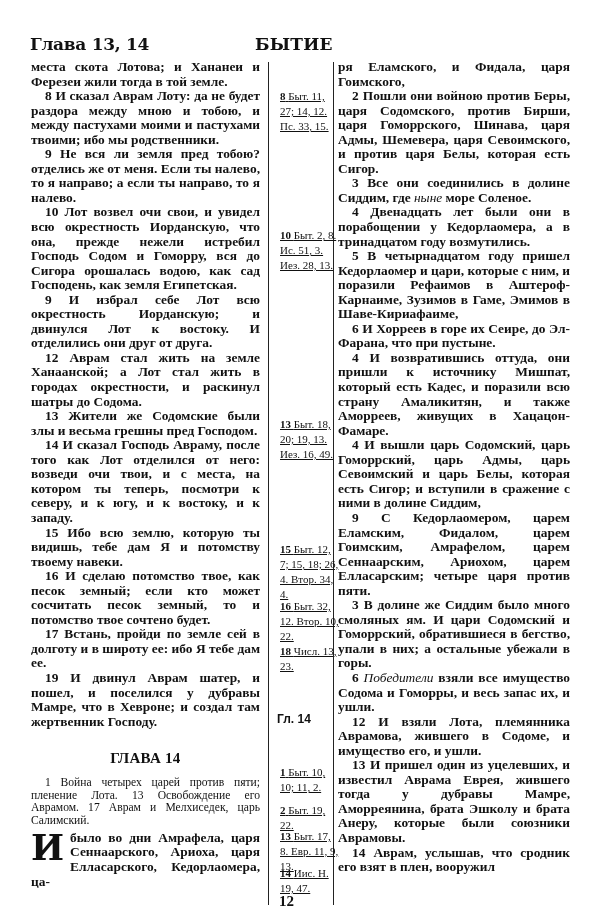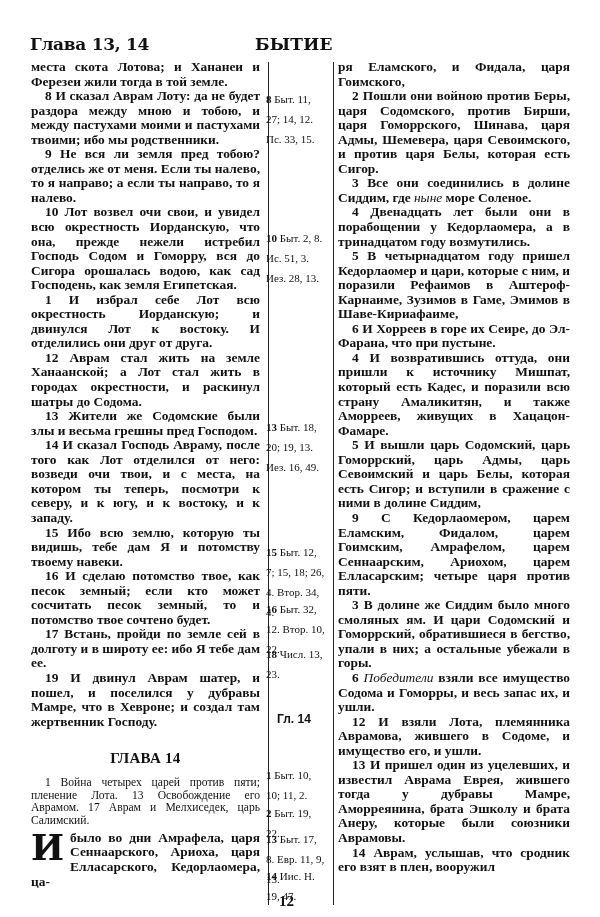--- a/index.html
+++ b/index.html
@@ -10,22 +10,22 @@
   .hdr-center { position:absolute; left:225px; top:0; font-size:17px; font-weight:bold; letter-spacing:0.2px; }
   .col { position:absolute; font-family:"Liberation Serif", serif; font-weight:bold;
          font-size:13.4px; line-height:14.55px; text-align:justify; }
   .col-left { left:31px; top:60px; width:229px; }
   .col-right { left:338px; top:60px; width:232px; }
   .p { margin:0; text-indent:0; }
   .v { text-indent:14px; }
   .vline { position:absolute; top:62px; width:1px; background:#222; }
   .vline-a { left:268px; height:843px; }
   .vline-b { left:333px; height:843px; }
-  .margin { position:absolute; left:266px; width:60px; font-family:"Liberation Serif", serif;
-            font-size:11px; line-height:20px; color:#111; }
+  .margin { position:absolute; left:280px; width:60px; font-family:"Liberation Serif", serif;
+            font-size:11px; line-height:15px; color:#111;text-decoration:underline; }
   .margin .num { font-weight:bold; }
   .margin-ch { position:absolute; left:277px; top:712px; font-size:12px; font-weight:bold; font-family:Liberation Sans, sans-serif; }
   .chapter-title { text-align:center; font-size:15px; font-weight:bold; margin:22px 0 8px 0; letter-spacing:0.3px; }
   .summary { font-weight:normal; font-size:11.6px; line-height:12.4px; text-align:justify; text-indent:14px; margin-bottom:4px; font-family:"Liberation Serif", serif; }
   .dropcap-wrap { position:relative; }
   .dropcap { float:left; font-size:35px; line-height:30px; font-weight:bold; margin:2px 6px 0 0; font-family:"DejaVu Serif", serif; }
   .pagenum { position:absolute; left:279px; top:893px; font-size:15px; font-weight:bold; font-family:"Liberation Serif", serif; }
   i { font-weight:normal; font-style:italic; }
 </style>
 </head>
@@ -37,21 +37,21 @@
 </div>
 
 <div class="vline vline-a"></div>
 <div class="vline vline-b"></div>
 
 <div class="col col-left">
   <p class="p">места скота Лотова; и Хананеи и Ферезеи жили тогда в той земле.</p>
   <p class="p v">8 И сказал Аврам Лоту: да не будет раздора между мною и тобою, и между пастухами моими и пастухами твоими; ибо мы родственники.</p>
   <p class="p v">9 Не вся ли земля пред тобою? отделись же от меня. Если ты налево, то я направо; а если ты направо, то я налево.</p>
   <p class="p v">10 Лот возвел очи свои, и увидел всю окрестность Иорданскую, что она, прежде нежели истребил Господь Содом и Гоморру, вся до Сигора орошалась водою, как сад Господень, как земля Египетская.</p>
-  <p class="p v">1 И избрал себе Лот всю окрестность Иорданскую; и двинулся Лот к востоку. И отделились они друг от друга.</p>
+  <p class="p v">9 И избрал себе Лот всю окрестность Иорданскую; и двинулся Лот к востоку. И отделились они друг от друга.</p>
   <p class="p v">12 Аврам стал жить на земле Ханаанской; а Лот стал жить в городах окрестности, и раскинул шатры до Содома.</p>
   <p class="p v">13 Жители же Содомские были злы и весьма грешны пред Господом.</p>
   <p class="p v">14 И сказал Господь Авраму, после того как Лот отделился от него: возведи очи твои, и с места, на котором ты теперь, посмотри к северу, и к югу, и к востоку, и к западу.</p>
   <p class="p v">15 Ибо всю землю, которую ты видишь, тебе дам Я и потомству твоему навеки.</p>
   <p class="p v">16 И сделаю потомство твое, как песок земный; если кто может сосчитать песок земный, то и потомство твое сочтено будет.</p>
   <p class="p v">17 Встань, пройди по земле сей в долготу и в широту ее: ибо Я тебе дам ее.</p>
   <p class="p v">19 И двинул Аврам шатер, и пошел, и поселился у дубравы Мамре, что в Хевроне; и создал там жертвенник Господу.</p>
 
   <div class="chapter-title">ГЛАВА 14</div>
   <p class="summary">1 Война четырех царей против пяти; пленение Лота. 13 Освобождение его Аврамом. 17 Аврам и Мелхиседек, царь Салимский.</p>
@@ -104,21 +104,21 @@
 </div>
 
 <div class="col col-right">
   <p class="p">ря Еламского, и Фидала, царя Гоимского,</p>
   <p class="p v">2 Пошли они войною против Беры, царя Содомского, против Бирши, царя Гоморрского, Шинава, царя Адмы, Шемевера, царя Севоимского, и против царя Белы, которая есть Сигор.</p>
   <p class="p v"><span>3 Все они соединились в долине Сиддим, где </span><i>ныне</i><span> море Соленое.</span></p>
   <p class="p v">4 Двенадцать лет были они в порабощении у Кедорлаомера, а в тринадцатом году возмутились.</p>
   <p class="p v">5 В четырнадцатом году пришел Кедорлаомер и цари, которые с ним, и поразили Рефаимов в Аштероф-Карнаиме, Зузимов в Гаме, Эмимов в Шаве-Кириафаиме,</p>
   <p class="p v">6 И Хорреев в горе их Сеире, до Эл-Фарана, что при пустыне.</p>
   <p class="p v">4 И возвратившись оттуда, они пришли к источнику Мишпат, который есть Кадес, и поразили всю страну Амаликитян, и также Аморреев, живущих в Хацацон-Фамаре.</p>
-  <p class="p v">5 И вышли царь Содомский, царь Гоморрский, царь Адмы, царь Севоимский и царь Белы, которая есть Сигор; и вступили в сражение с ними в долине Сиддим,</p>
+  <p class="p v">4 И вышли царь Содомский, царь Гоморрский, царь Адмы, царь Севоимский и царь Белы, которая есть Сигор; и вступили в сражение с ними в долине Сиддим,</p>
   <p class="p v">9 С Кедорлаомером, царем Еламским, Фидалом, царем Гоимским, Амрафелом, царем Сеннаарским, Ариохом, царем Елласарским; четыре царя против пяти.</p>
   <p class="p v">3 В долине же Сиддим было много смоляных ям. И цари Содомский и Гоморрский, обратившиеся в бегство, упали в них; а остальные убежали в горы.</p>
   <p class="p v"><span>6 </span><i>Победители</i><span> взяли все имущество Содома и Гоморры, и весь запас их, и ушли.</span></p>
   <p class="p v">12 И взяли Лота, племянника Аврамова, жившего в Содоме, и имущество его, и ушли.</p>
   <p class="p v">13 И пришел один из уцелевших, и известил Аврама Еврея, жившего тогда у дубравы Мамре, Аморреянина, брата Эшколу и брата Анеру, которые были союзники Аврамовы.</p>
   <p class="p v">14 Аврам, услышав, что сродник его взят в плен, вооружил</p>
 </div>
 
 <div class="pagenum">12</div>
 

